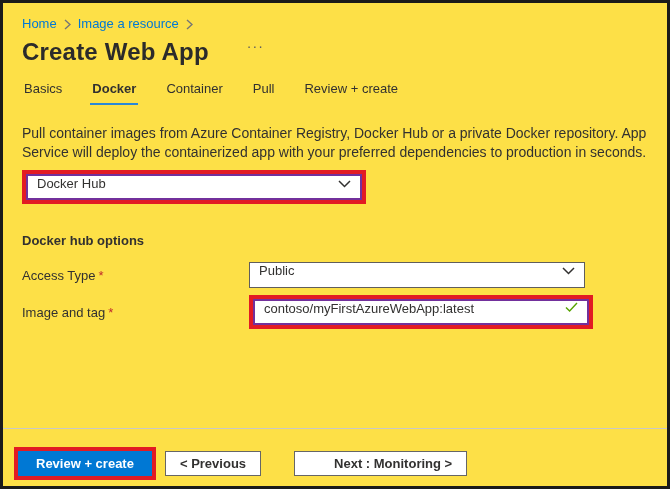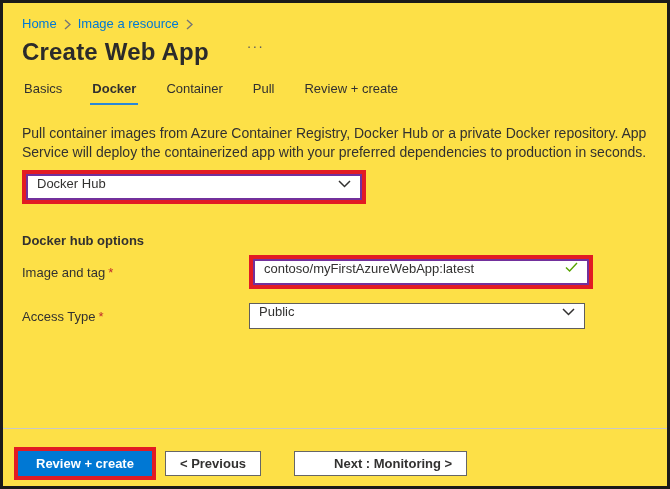--- a/index.html
+++ b/index.html
@@ -118,47 +118,47 @@
             <svg width="13" height="8" viewBox="0 0 13 8">
                 <path d="M1 1 L6.5 6.5 L12 1" fill="none" stroke="#323130" stroke-width="1.5"></path>
               </svg>
           </span>
         </div>
       </div>
     </div>
 
     <h2 class="section-title">Docker hub options</h2>
 
+    <div class="form-row row-access-type">
+      <span class="label-col">
+        <span>Access Type</span><span class="req">*</span>
+      </span>
+      <div class="control default-border">
+        <span class="value">Public</span>
+        <span>
+          <svg width="13" height="8" viewBox="0 0 13 8">
+              <path d="M1 1 L6.5 6.5 L12 1" fill="none" stroke="#323130" stroke-width="1.5"></path>
+            </svg>
+        </span>
+      </div>
+    </div>
+
     <div class="form-row row-image-tag">
       <span class="label-col">
         <span>Image and tag</span><span class="req">*</span>
       </span>
       <div class="annotation">
         <div class="control focus-border">
           <span class="value">contoso/myFirstAzureWebApp:latest</span>
           <span>
             <svg width="13" height="11" viewBox="0 0 13 11">
                 <path d="M1 5.5 L4.6 9 L12 1" fill="none" stroke="#57a300" stroke-width="1.4"></path>
               </svg>
           </span>
         </div>
-      </div>
-    </div>
-
-    <div class="form-row row-access-type">
-      <span class="label-col">
-        <span>Access Type</span><span class="req">*</span>
-      </span>
-      <div class="control default-border">
-        <span class="value">Public</span>
-        <span>
-          <svg width="13" height="8" viewBox="0 0 13 8">
-              <path d="M1 1 L6.5 6.5 L12 1" fill="none" stroke="#323130" stroke-width="1.5"></path>
-            </svg>
-        </span>
       </div>
     </div>
 
   </div>
 
   <div class="divider"></div>
 
   <div class="footer">
     <span class="annotation">
       <button class="btn btn-primary">Review + create</button>

